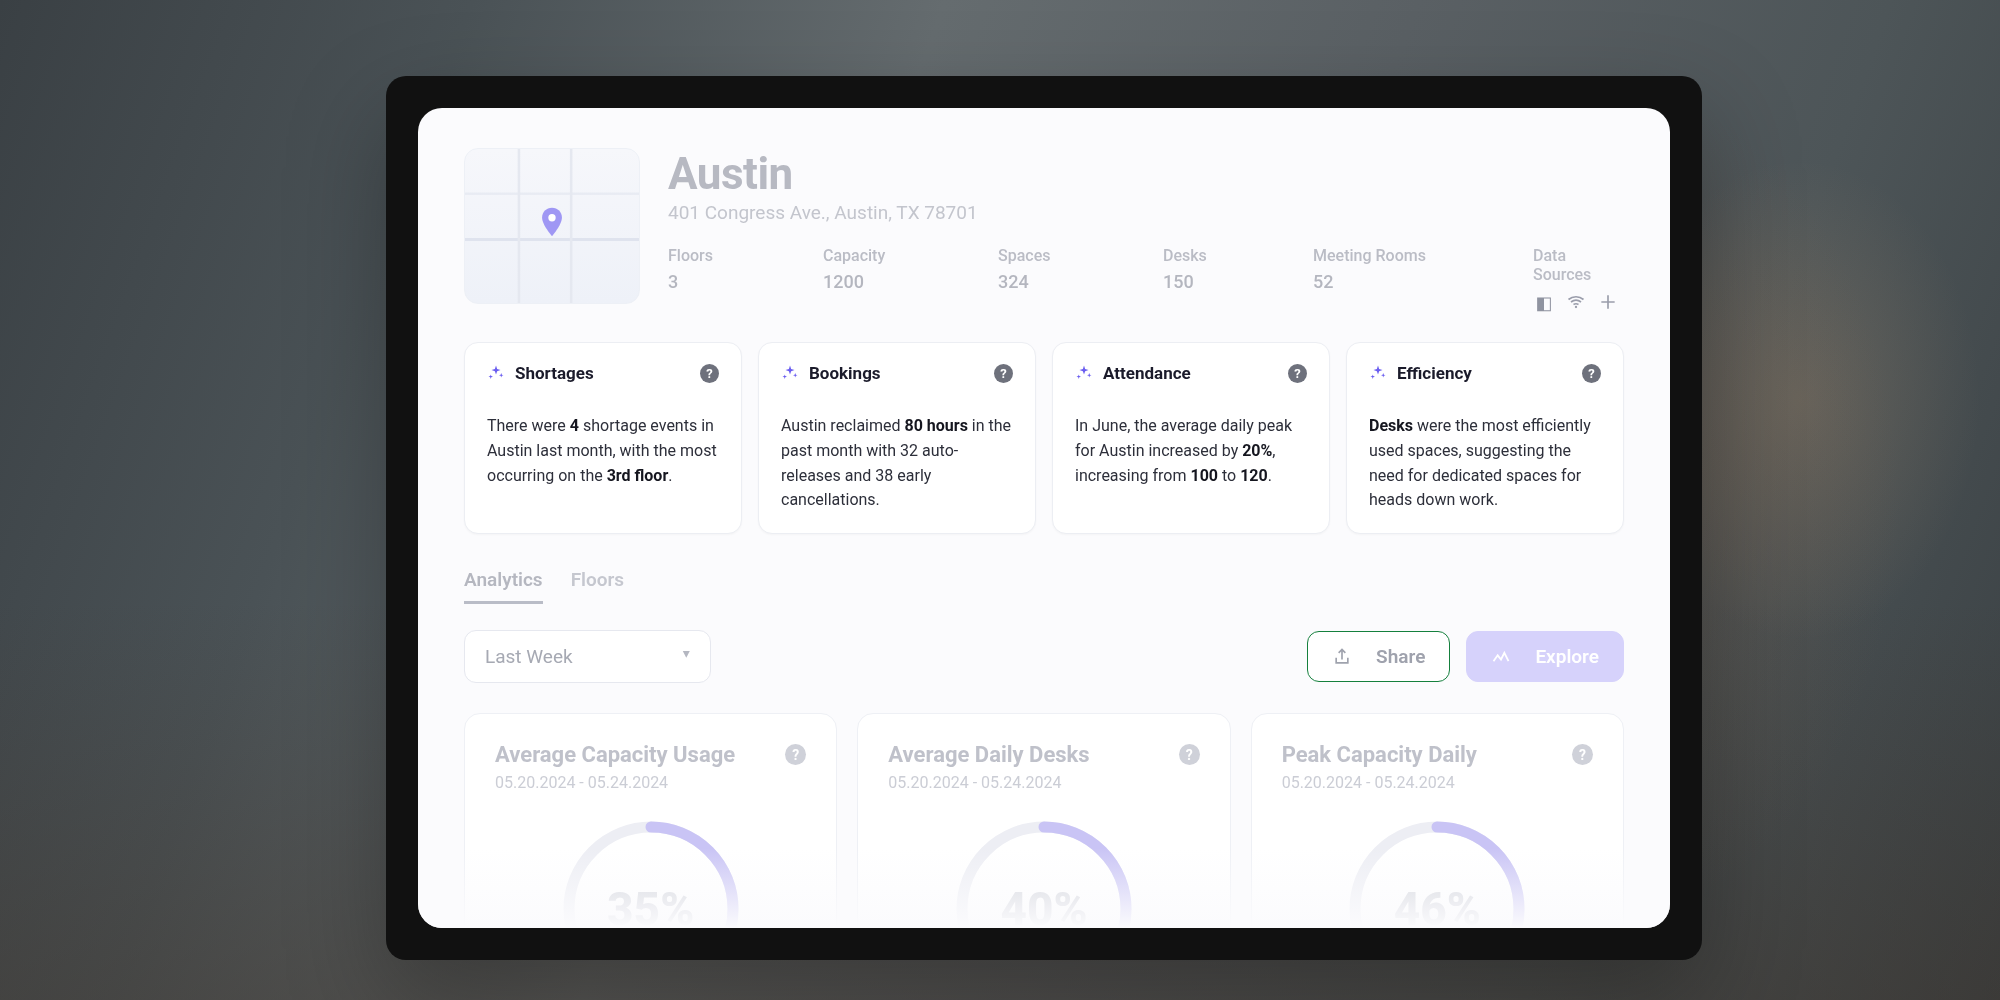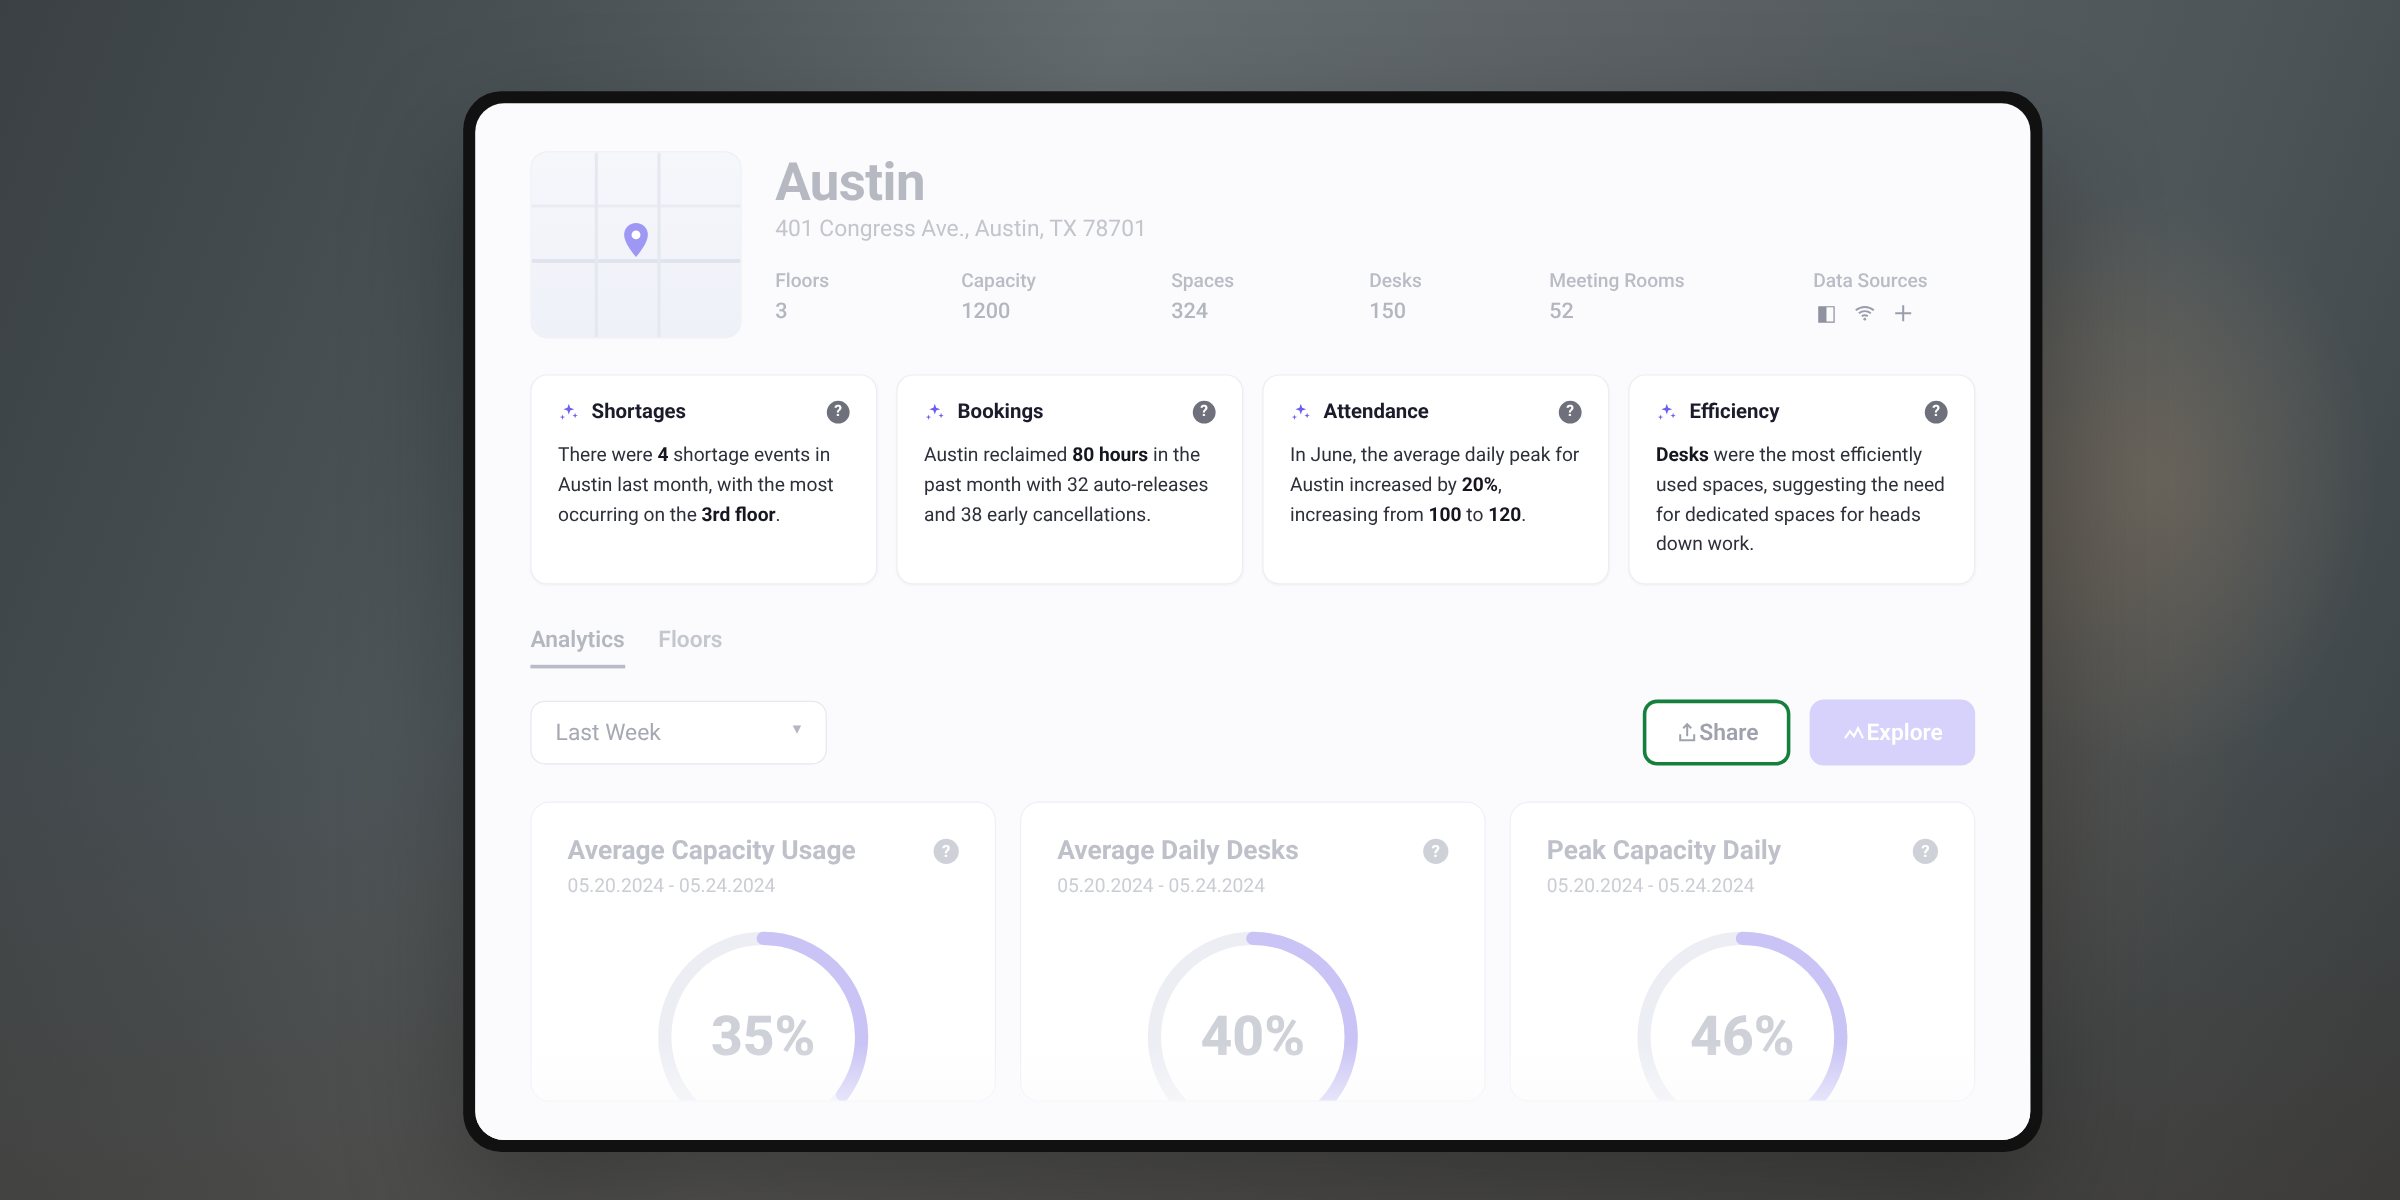--- a/index.html
+++ b/index.html
@@ -13,22 +13,22 @@
     background:
       radial-gradient(ellipse 500px 700px at 1600px 500px, rgba(122,90,65,0.35), transparent 60%),
       radial-gradient(ellipse 300px 400px at 1800px 400px, rgba(186,152,115,0.25), transparent 60%),
       linear-gradient(to top, rgba(62,50,40,0.4), transparent 40%);
   }
   .tablet {
     position: absolute;
     left: 386px; top: 76px;
     width: 1316px; height: 884px;
     background: #111;
-    border-radius: 32px;
-    padding: 10px;
+    border-radius: 20px;
+    padding: 32px;
     box-shadow: 0 40px 100px rgba(0,0,0,0.3);
   }
   .screen {
     width: 100%; height: 100%;
     background: #fbfbfd;
     border-radius: 24px;
     overflow: hidden;
     padding: 40px 46px 0 46px;
     position: relative;
   }
@@ -63,21 +63,21 @@
   .ds { }
   .ds-label { font-size: 16px; color: #babcc5; font-weight: 500; }
   .ds-icons { display:flex; gap:10px; margin-top:8px; color:#8f93a0; }
   .ds-icons span { width:22px; height:20px; display:inline-flex; align-items:center; justify-content:center; font-size:18px; }
   .cards { display:flex; gap:16px; margin-bottom: 34px; }
   .card {
     flex:1; background:#fff; border:1px solid #eceef3; border-radius:14px;
     padding:20px 22px; box-shadow: 0 1px 2px rgba(20,20,40,0.03);
     min-height: 168px;
   }
-  .card-hd { display:flex; align-items:flex-end; gap:10px; margin-bottom:14px; position:relative; }
+  .card-hd { display:flex; align-items:center; gap:10px; margin-bottom:31px; position:relative; }
   .sparkle { width:18px; height:18px; color:#6b5ef0; flex-shrink:0; }
   .sparkle svg { width:100%; height:100%; display:block; }
   .card-title { font-size:17px; font-weight:700; color:#1b1b2b; }
   .help {
     margin-left:auto; width:19px; height:19px; border-radius:50%;
     background:#6e717c; color:#fff; font-size:13px; font-weight:700;
     display:flex; align-items:center; justify-content:center; cursor:pointer;
   }
   .card-body { font-size:16px; line-height:1.55; color:#2d2f3a; }
   .card-body b { color:#15161f; font-weight:700; }
@@ -86,22 +86,22 @@
   .tab.active { color:#b5b7c0; border-bottom:3px solid #b9bcc7; }
   .toolbar { display:flex; align-items:center; margin-bottom: 30px; }
   .select {
     border:1px solid #e6e8ef; border-radius:12px; padding:14px 20px;
     font-size:19px; color:#a6a9b3; display:flex; align-items:flex-start; gap:110px;
     cursor:pointer; background:#fff;
   }
   .chev { color:#b4b7c1; font-size:14px; }
   .spacer { flex:1; }
   .btn {
-    border:3px solid #15803d; border-radius:12px; padding:13px 24px;
-    font-size:19px; font-weight:600; display:flex; align-items:center; gap:0;
+    border:1px solid #15803d; border-radius:12px; padding:13px 24px;
+    font-size:19px; font-weight:600; display:flex; align-items:center; gap:24px;
     cursor:pointer; background:#fff; color:#9fa2ad;
   }
   .btn + .btn { margin-left:16px; }
   .btn.primary { background:#d6d2fb; border-color:#d6d2fb; color:#fff; }
   .btn svg, .btn .ic { width:20px; height:20px; }
   .gauges { display:flex; gap:20px; }
   .gcard {
     flex:1; background:#fff; border:1px solid #eef0f5; border-radius:16px;
     padding:28px 30px 0 30px; height: 250px; overflow:hidden;
   }

